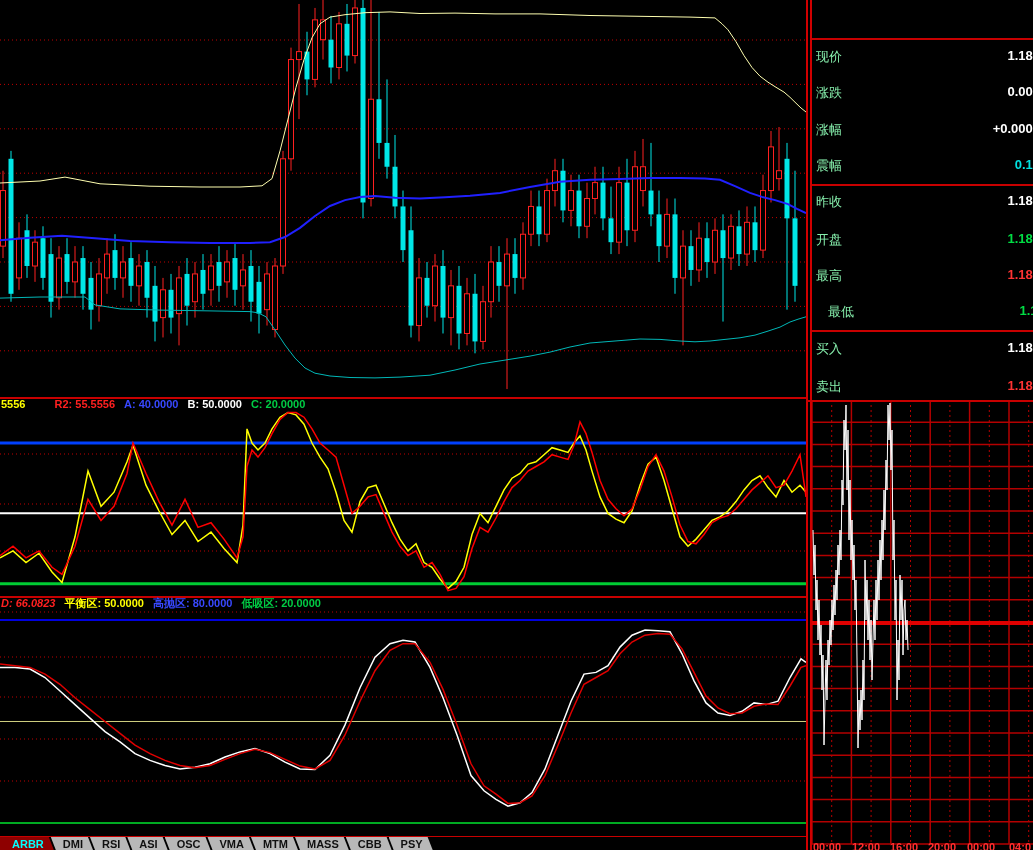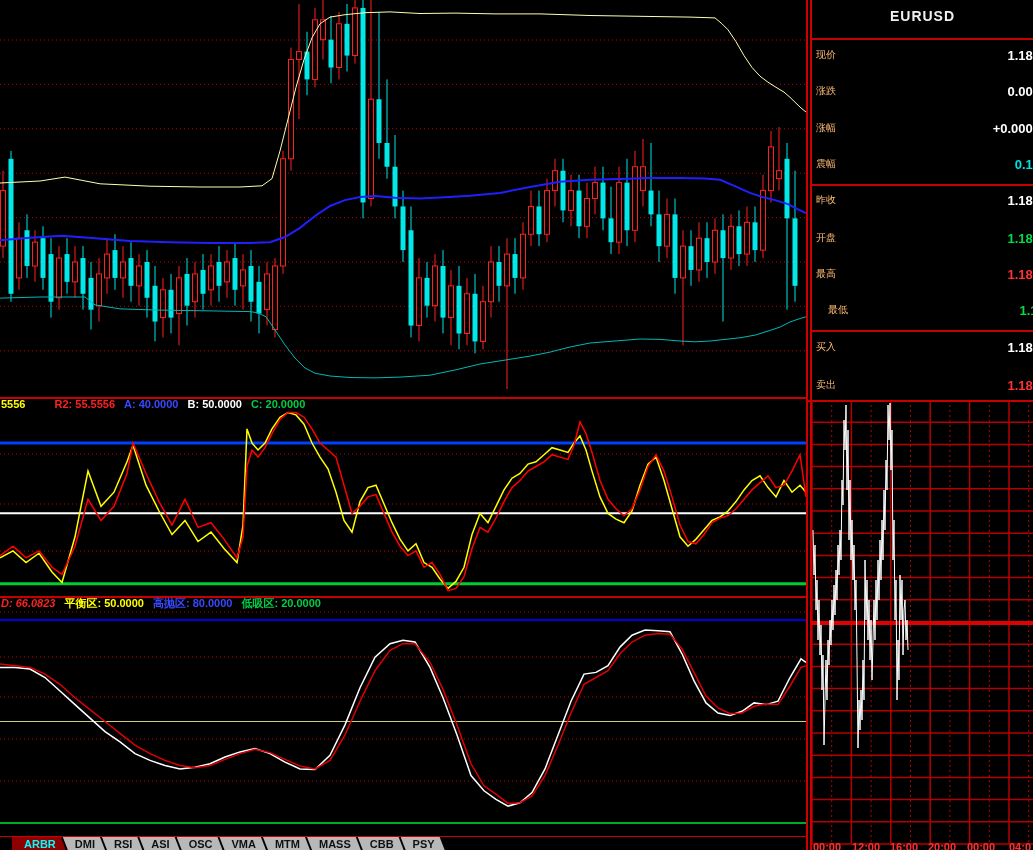--- a/index.html
+++ b/index.html
@@ -12,26 +12,26 @@
   .vline{position:absolute;top:0;height:850px;width:2px;background:#d00000;}
   .ind-header{position:absolute;left:1px;font-size:11px;font-weight:bold;
       white-space:nowrap;letter-spacing:0px;line-height:12px;}
   .ind-header span{margin-right:9px;}
   
   #quote{position:absolute;left:812px;top:0;width:221px;height:400px;background:#000;}
   #quote-title{position:absolute;top:8px;left:0;width:100%;text-align:center;
       color:#f0f0f0;font-size:14px;font-weight:bold;letter-spacing:1px;}
   .q-sep{position:absolute;left:0;width:227px;height:2px;background:#c80000;}
   .q-row{position:absolute;left:0;width:221px;height:18px;}
-  .q-label{position:absolute;left:4px;top:0;color:#fdba74;font-size:10px;}
+  .q-label{position:absolute;left:4px;top:0;color:#86efac;font-size:13px;}
   .q-value{position:absolute;right:-7px;top:0;font-size:13px;font-weight:bold;
       white-space:nowrap;}
   
   #tabbar{position:absolute;left:0;top:837px;width:806px;height:13px;
-      background:#000;overflow:hidden;display:flex;padding-left:12px;}
+      background:#000;overflow:hidden;display:flex;}
   .tab{height:18px;line-height:15px;padding:0 12px;font-size:11px;font-weight:bold;
       color:#101010;background:#b8b8b8;margin-left:-5px;
       clip-path:polygon(0 0, calc(100% - 7px) 0, 100% 100%, 7px 100%);}
   .tab.active{background:#8e0000;color:#00ffff;margin-left:0;
       clip-path:polygon(0 0, calc(100% - 7px) 0, 100% 100%, 0 100%);}
   
   .t-label{position:absolute;top:841px;font-size:11px;font-weight:bold;
       color:#ff3030;transform:translateX(-50%);white-space:nowrap;}
 </style>
 </head>
@@ -296,21 +296,20 @@
     <div class="tab">MTM</div>
     <div class="tab">MASS</div>
     <div class="tab">CBB</div>
     <div class="tab">PSY</div>
   </div>
 
 <div class="vline" style="left:806px;"></div>
 <div class="vline" style="left:810px;"></div>
 
 <div id="quote">
-  <div id="quote-title">EURUSD</div>
   <div class="q-sep" style="top:38px;"></div>
   <div id="quote-rows">
       <div class="q-row" style="top: 48px;">
         <span class="q-label">现价</span>
         <span class="q-value" style="color: rgb(255, 255, 255);">1.187</span>
       </div>
       <div class="q-row" style="top: 84px;">
         <span class="q-label">涨跌</span>
         <span class="q-value" style="color: rgb(255, 255, 255);">0.000</span>
       </div>

